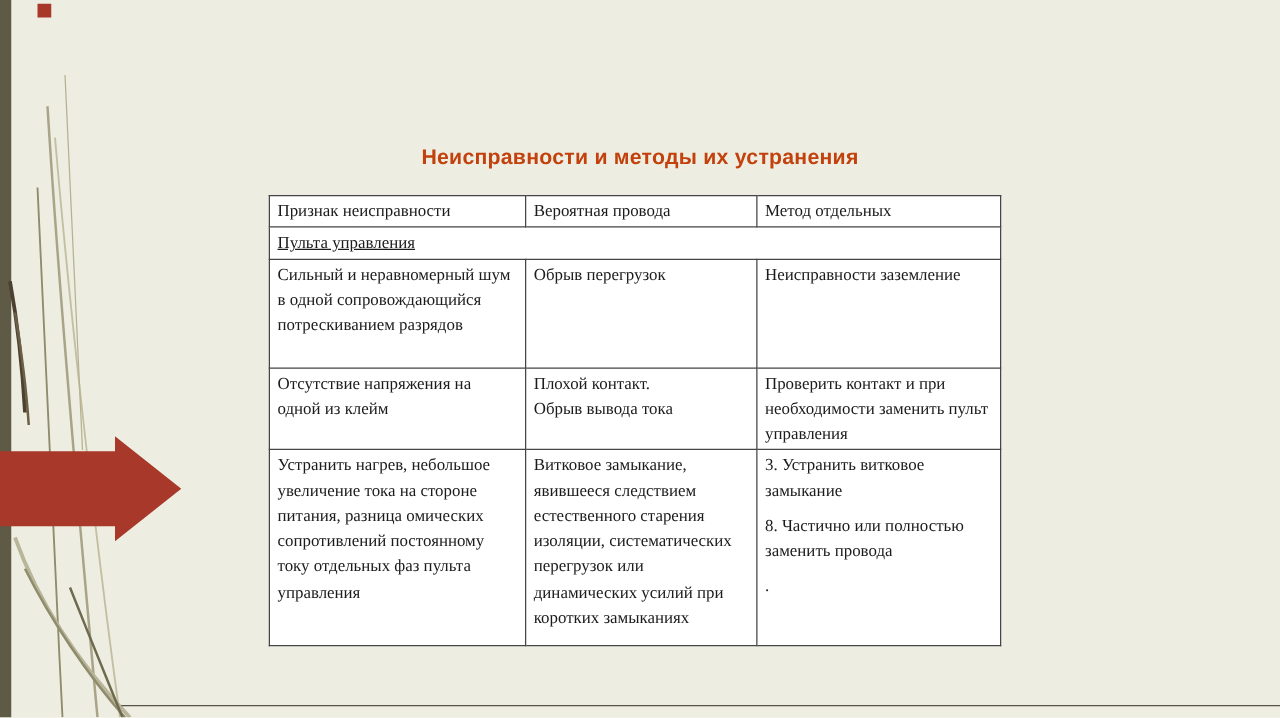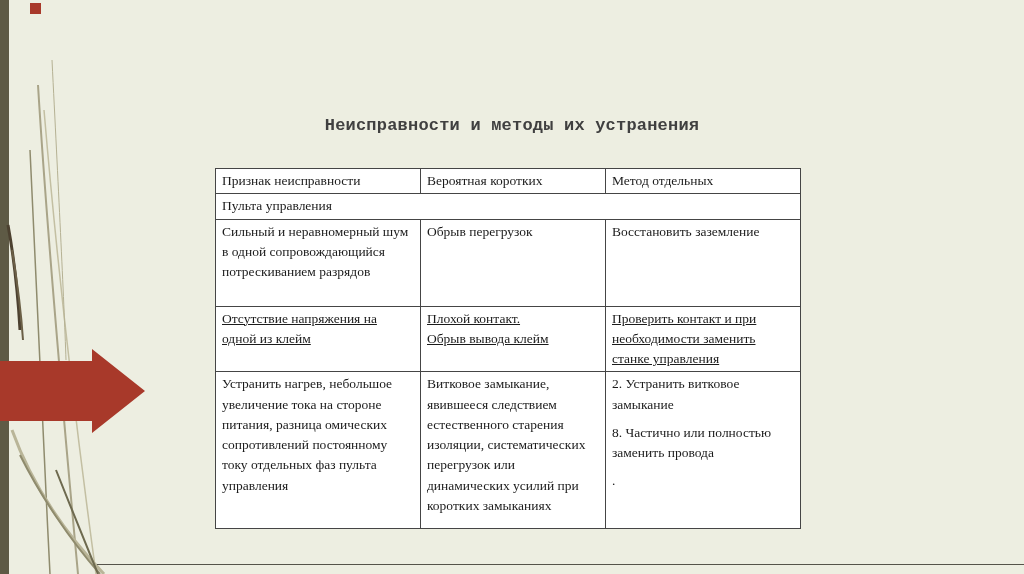--- a/index.html
+++ b/index.html
@@ -44,53 +44,53 @@
     left: 97px; right: 0; top: 564px;
     height: 1px;
     background: #55534a;
   }
 
   .title {
     position: absolute;
     top: 116px; left: 0;
     width: 100%;
     text-align: center;
-    font-family: Liberation Mono, monospace;
+    font-family: Liberation Sans, sans-serif;
     font-weight: bold;
     font-size: 17px;
-    color: #404040;
+    color: #c2410c;
     letter-spacing: 0.2px;
   }
 
   .fault-table {
     position: absolute;
-    left: 215px; top: 168px;
+    left: 215px; top: 156px;
     width: 585px;
     border-collapse: collapse;
     table-layout: fixed;
     background: #ffffff;
     font-size: 13.5px;
     color: #1b1b1b;
   }
   .fault-table th, .fault-table td {
     border: 1px solid #454545;
     vertical-align: top;
     text-align: left;
     font-weight: normal;
     padding: 2px 6px 2px 6px;
     line-height: 1.5;
   }
   .col-sign   { width: 205px; }
   .col-cause  { width: 185px; }
   .col-method { width: 195px; }
 
   tr.row-header  { height: 23px; }
-  tr.row-section { height: 22px; }
+  tr.row-section { height: 22px; text-decoration: underline; }
   tr.row-1 { height: 87px; }
-  tr.row-2 { height: 52px; text-decoration: underline; }
+  tr.row-2 { height: 52px; }
   tr.row-3 { height: 157px; }
 
   .section-cell { padding-left: 10px; }
   .pre { white-space: pre-line; }
   .method-item { margin-bottom: 8px; }
   .method-item:last-child { margin-bottom: 0; }
 </style>
 </head>
 <body>
 
@@ -121,47 +121,47 @@
 
   <table class="fault-table">
     <colgroup>
       <col class="col-sign">
       <col class="col-cause">
       <col class="col-method">
     </colgroup>
     <thead>
       <tr class="row-header">
         <th>Признак неисправности</th>
-        <th>Вероятная коротких</th>
+        <th>Вероятная провода</th>
         <th>Метод отдельных</th>
       </tr>
     </thead>
     <tbody>
       <tr class="row-section">
         <td class="section-cell" colspan="3">Пульта управления</td>
       </tr>
 
       <tr class="row-1">
         <td>Сильный и неравномерный шум в одной сопровождающийся потрескиванием разрядов</td>
         <td>Обрыв перегрузок</td>
-        <td>Восстановить заземление</td>
+        <td>Неисправности заземление</td>
       </tr>
 
       <tr class="row-2">
         <td>Отсутствие напряжения на одной из клейм</td>
         <td class="pre">Плохой контакт.
-Обрыв вывода клейм</td>
-        <td>Проверить контакт и при необходимости заменить станке управления</td>
+Обрыв вывода тока</td>
+        <td>Проверить контакт и при необходимости заменить пульт управления</td>
       </tr>
 
       <tr class="row-3">
         <td>Устранить нагрев, небольшое увеличение тока на стороне питания, разница омических сопротивлений постоянному току отдельных фаз пульта управления</td>
         <td>Витковое замыкание, явившееся следствием естественного старения изоляции, систематических перегрузок или динамических усилий при коротких замыканиях</td>
         <td>
-          <div class="method-item">2. Устранить витковое замыкание</div>
+          <div class="method-item">3. Устранить витковое замыкание</div>
           <div class="method-item">8. Частично или полностью заменить провода</div>
           <div class="method-item">.</div>
         </td>
       </tr>
     </tbody>
   </table>
 
 </div>
 
 </body></html>

